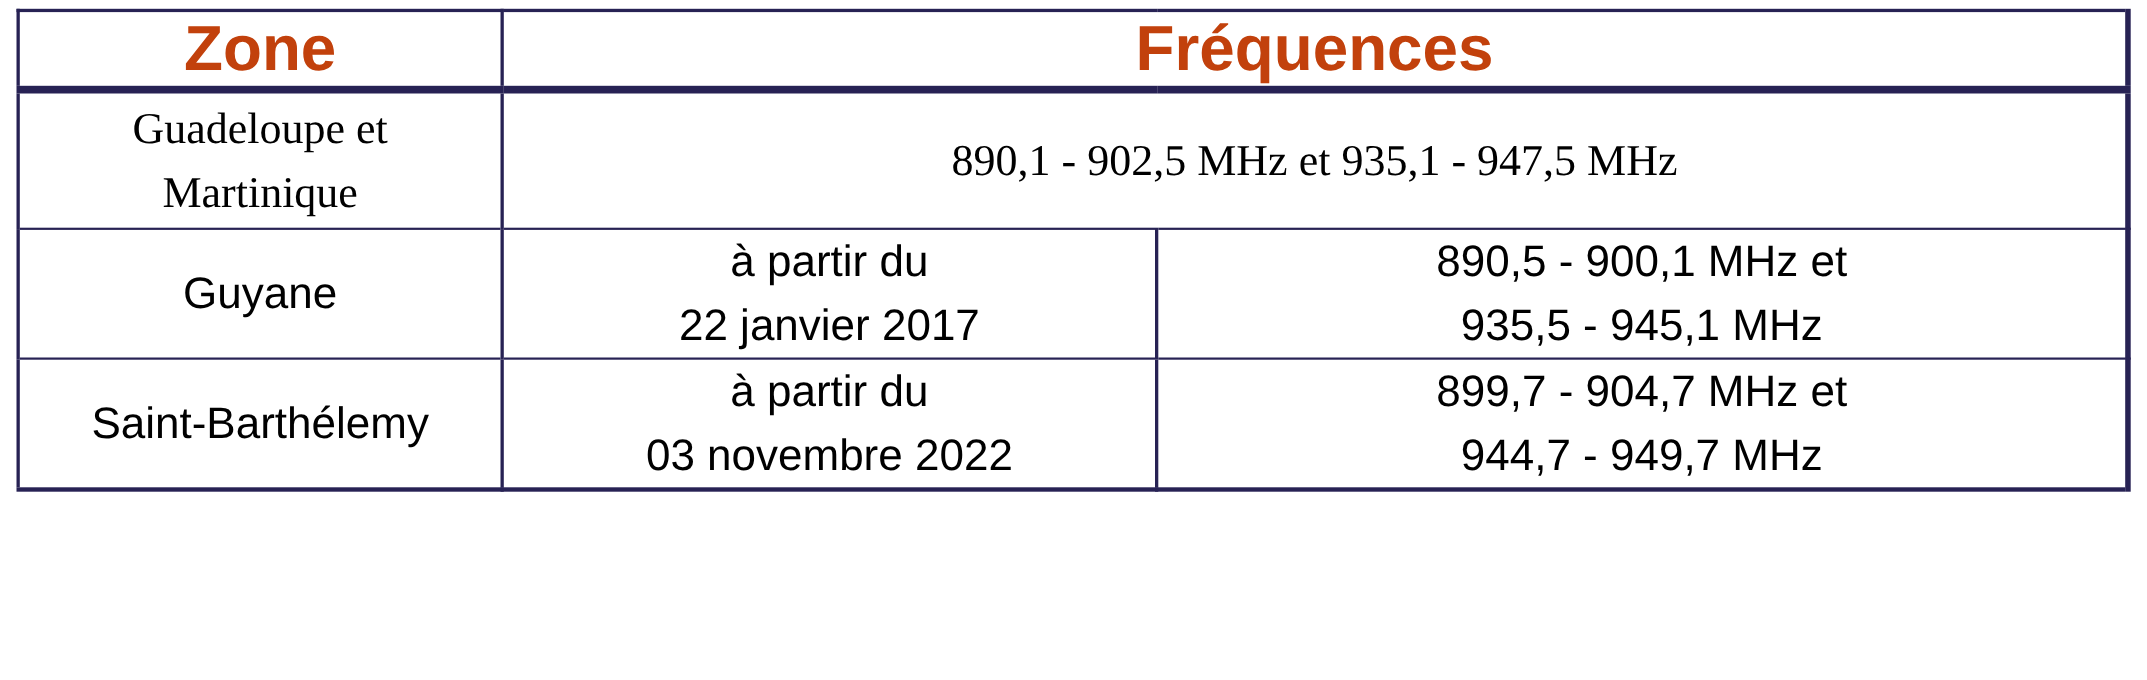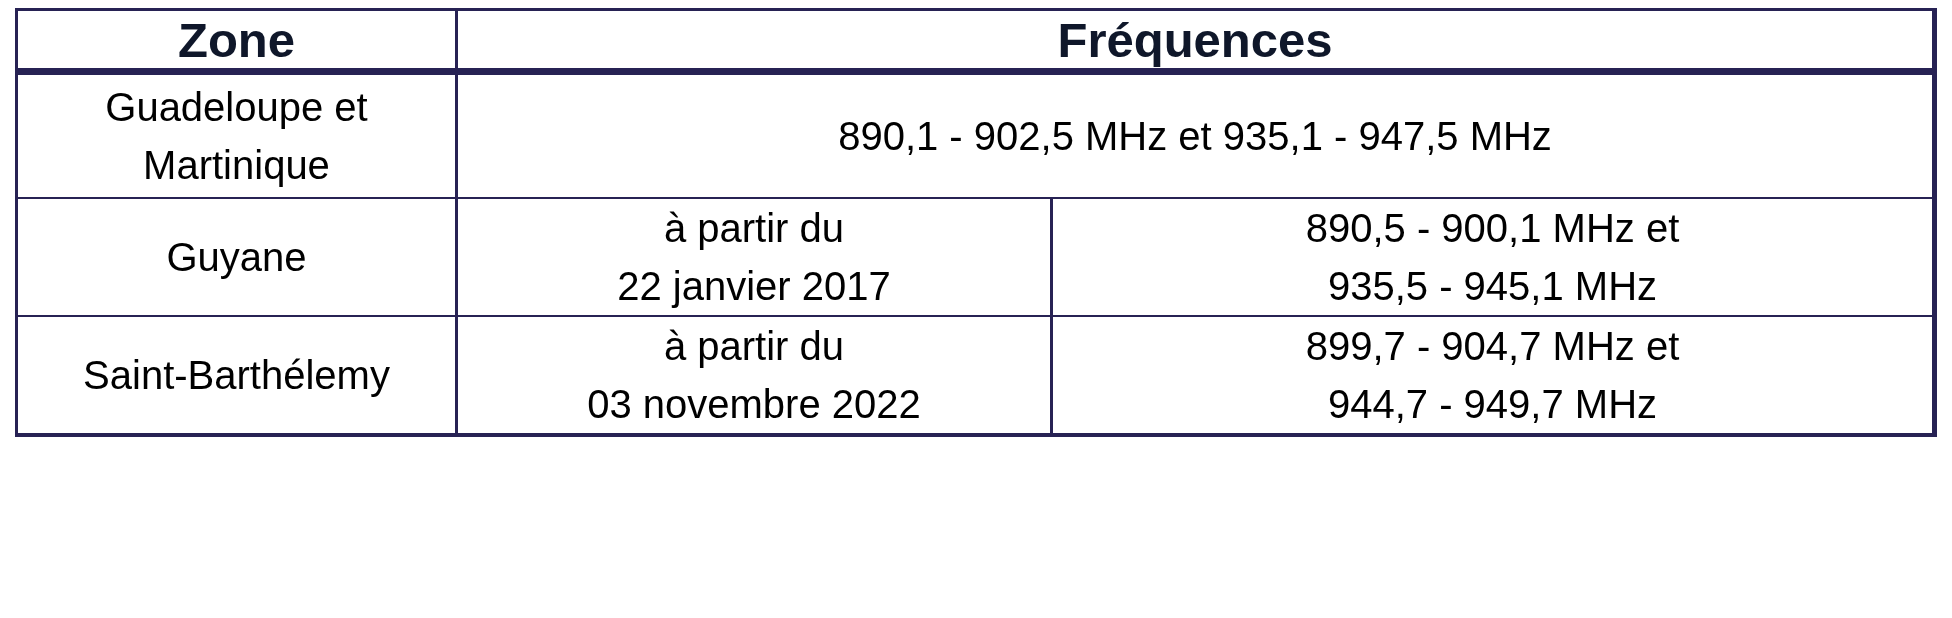--- a/index.html
+++ b/index.html
@@ -22,40 +22,40 @@
     border-right: 5px solid #272254;
     border-bottom: 4px solid #272254;
   }
   col.c-zone { width: 440px; }
   col.c-date { width: 595px; }
   col.c-freq { width: 883px; }
   th {
     border: solid #272254;
     border-width: 3px 3px 7px 3px;
     height: 57px;
-    font-size: 49px;
+    font-size: 58px;
     font-weight: bold;
-    color: #0f172a;
+    color: #c2410c;
     text-align: center;
     vertical-align: middle;
     padding: 0;
   }
   td {
     border: solid #272254;
     border-width: 2px 3px;
     font-size: 40px;
     font-weight: normal;
     color: #000000;
     text-align: center;
     vertical-align: middle;
     padding: 0;
     line-height: 58px;
     white-space: pre-line;
   }
-  tr.r1 { height: 126px; }
+  tr.r1 { height: 126px; font-family: Liberation Serif, serif; }
   tr.r2 { height: 103px; }
   tr.r3 { height: 104px; }
   tr.r4 { height: 130px; }
 </style>
 </head>
 <body>
 
 <table class="freq-table">
   <colgroup>
     <col class="c-zone">

